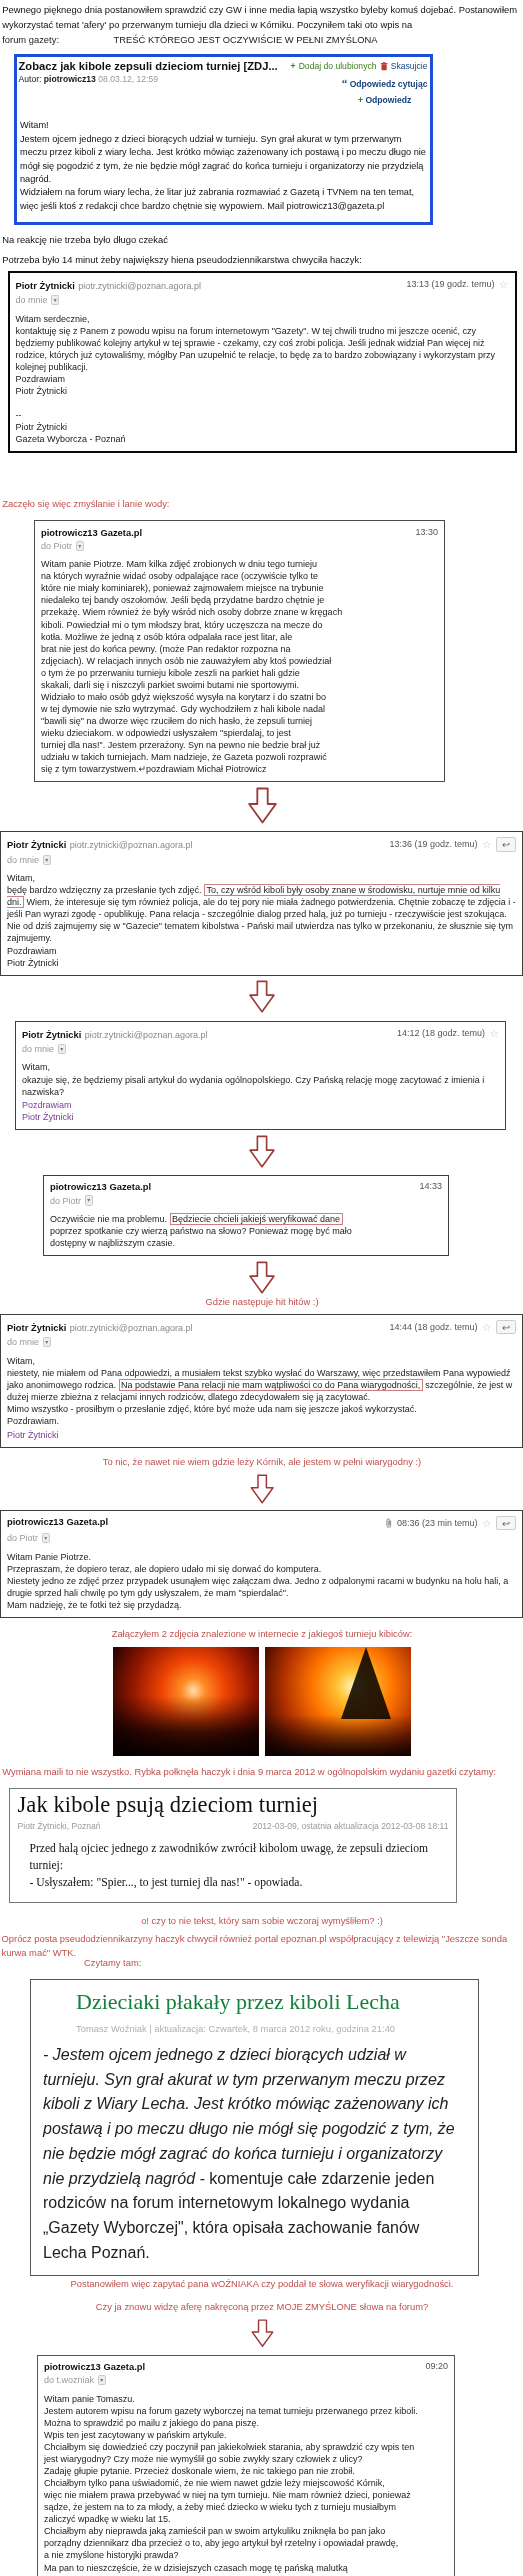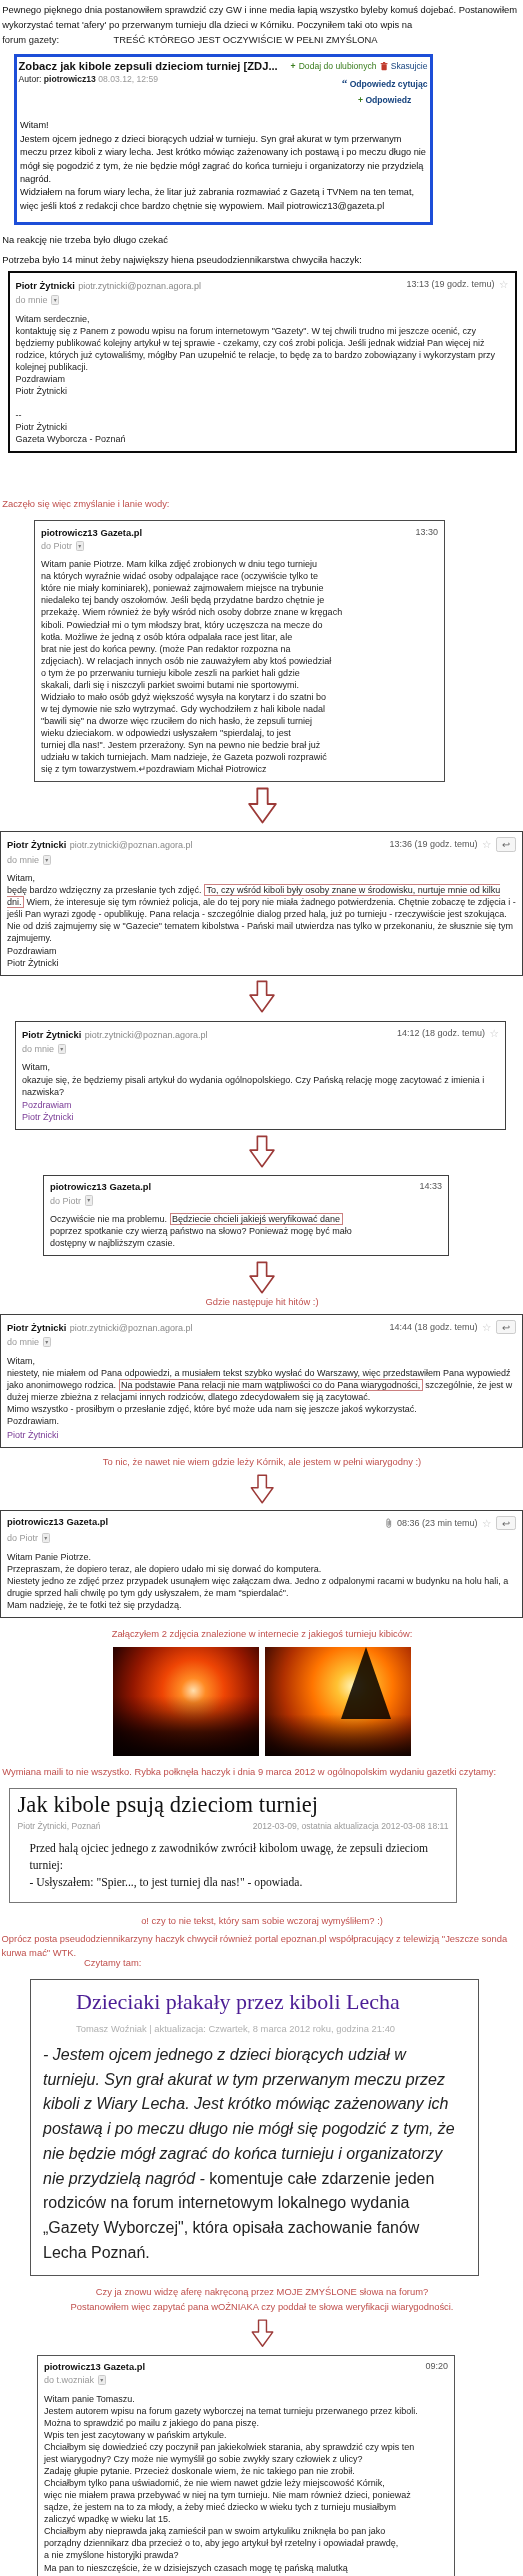--- a/index.html
+++ b/index.html
@@ -69,21 +69,21 @@
   .tree{position:absolute;left:52%;top:0;width:0;height:0;border-left:25.4px solid transparent;border-right:25.4px solid transparent;border-bottom:72px solid rgba(10,5,0,.88);}
 
   
   .gw-box{border:0.7px solid #777;margin:7.5px 0 0 9px;width:448px;padding:3px 7.5px 10.5px;background:#fff;}
   .gw-headline{font-family:"Liberation Serif",serif;font-size:22.5px;color:#111;letter-spacing:0.1px;}
   .gw-meta{display:flex;justify-content:space-between;color:#9a9a9a;font-size:8.6px;margin:2.2px 0 9px;}
   .gw-lead{font-family:"Liberation Serif",serif;font-size:11.6px;line-height:1.5;white-space:pre-line;color:#111;padding:0 12px;}
 
   
   .ep-box{border:1.5px solid #555;margin:4.5px 0 0 30px;width:449px;padding:6px 9px 9px;background:#fff;}
-  .ep-headline{font-family:"Liberation Serif",serif;font-size:22px;color:#4c1d95;margin:3px 0 7.5px 36px;}
+  .ep-headline{font-family:"Liberation Serif",serif;font-size:22px;color:#15803d;margin:3px 0 7.5px 36px;}
   .ep-meta{color:#b0b0b0;font-size:9.4px;margin:0 0 9px 36px;}
   .ep-body{font-size:16px;line-height:1.55;color:#222;padding:0 3px;}
   .it{font-style:italic;}
 </style>
 </head>
 <body>
 
 <div>
 
   <div class="intro">
@@ -353,22 +353,22 @@
   <div class="rednote center" style="margin:10.5px 0 4.5px;">o! czy to nie tekst, który sam sobie wczoraj wymyśliłem? :)</div>
   <div class="rednote" style="margin:3px 3px 1.5px 1.5px;">Oprócz posta pseudodziennikarzyny haczyk chwycił również portal epoznan.pl współpracujący z telewizją "Jeszcze sonda kurwa mać" WTK.</div>
   <div class="rednote indent-czytamy">Czytamy tam:</div>
 
   <div class="ep-box">
     <div class="ep-headline">Dzieciaki płakały przez kiboli Lecha</div>
     <div class="ep-meta">Tomasz Woźniak | aktualizacja: Czwartek, 8 marca 2012 roku, godzina 21:40</div>
     <div class="ep-body"><span class="it">- Jestem ojcem jednego z dzieci biorących udział w turnieju. Syn grał akurat w tym przerwanym meczu przez kiboli z Wiary Lecha. Jest krótko mówiąc zażenowany ich postawą i po meczu długo nie mógł się pogodzić z tym, że nie będzie mógł zagrać do końca turnieju i organizatorzy nie przydzielą nagród - </span><span>komentuje całe zdarzenie jeden rodziców na forum internetowym lokalnego wydania „Gazety Wyborczej", która opisała zachowanie fanów Lecha Poznań.</span></div>
   </div>
 
+  <div class="rednote center" style="margin:1.5px 0 1.5px;">Postanowiłem więc zapytać pana wOŹNIAKA czy poddał te słowa weryfikacji wiarygodności.</div>
   <div class="rednote center" style="margin:9px 0 1.5px;">Czy ja znowu widzę aferę nakręconą przez MOJE ZMYŚLONE słowa na forum?</div>
-  <div class="rednote center" style="margin:1.5px 0 1.5px;">Postanowiłem więc zapytać pana wOŹNIAKA czy poddał te słowa weryfikacji wiarygodności.</div>
 
   <div class="arrow-row">
     <svg width="27" height="28.4" viewBox="0 0 44 50">
         <path d="M15 2 h14 v21 h11 L22 48 L4 23 h11 Z" fill="#fff" stroke="#9c3a38" stroke-width="2.5" stroke-linejoin="round"></path>
       </svg>
   </div>
 
   <div class="mailbox b11">
     <div class="m-head">
       <span class="from-name">piotrowicz13 Gazeta.pl</span>

